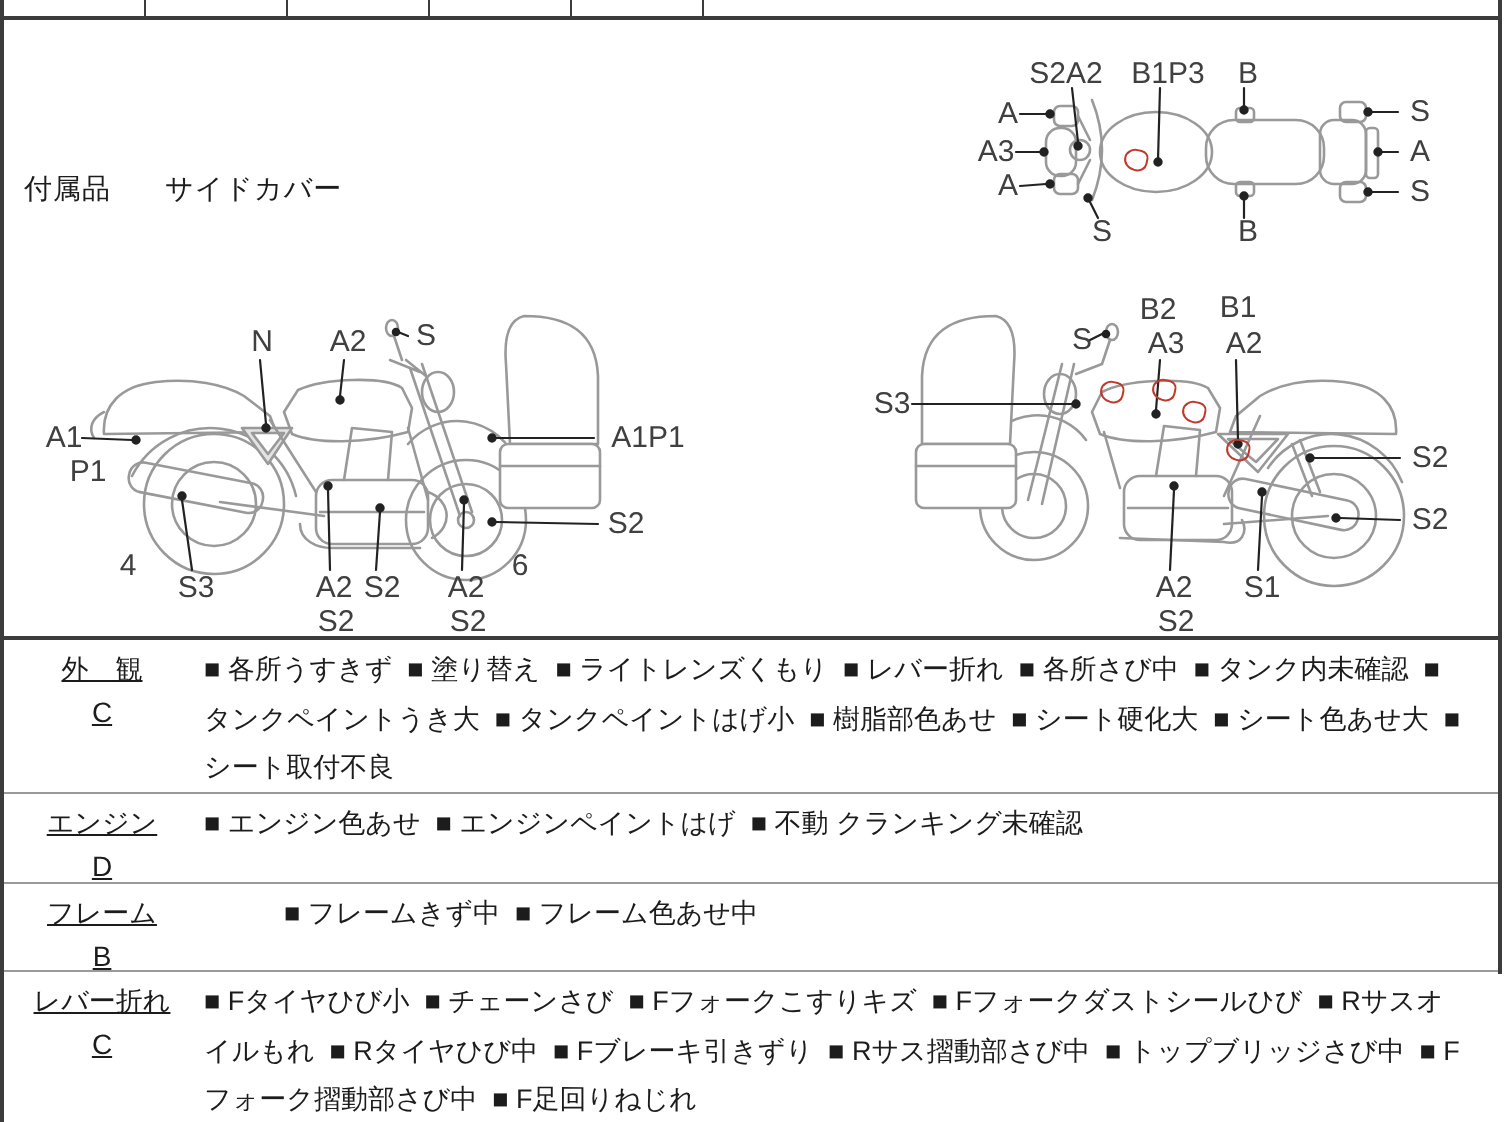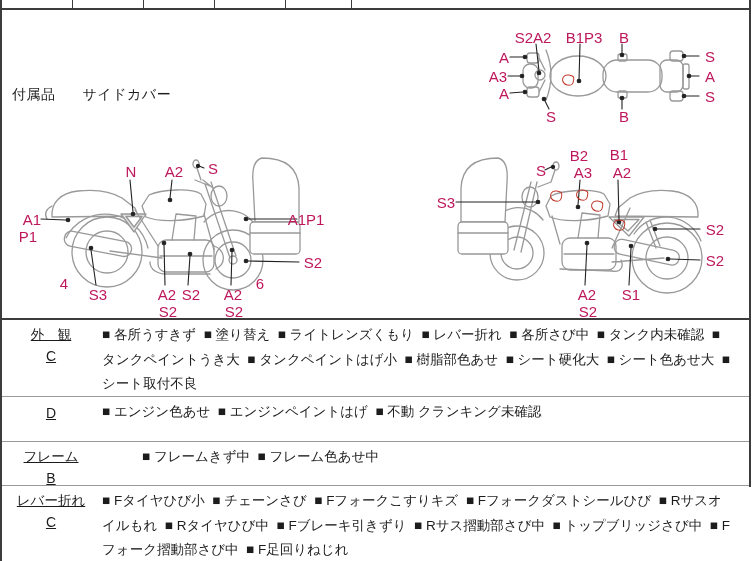--- a/index.html
+++ b/index.html
@@ -16,21 +16,21 @@
   .hcell{height:8px;border-right:1px solid #3c3c3c;}
   .hcell:last-child{border-right:none;}
 
   
   .main{position:relative;margin-left:2px;width:747px;height:308px;}
   .acc{position:absolute;left:10px;top:76px;font-size:14px;letter-spacing:.5px;}
   .acc .acc-val{margin-left:27px;}
   .diagram-svg{position:absolute;left:-2px;top:0;}
   .dlabel{
     position:absolute;transform:translate(-50%,-50%);
-    font-size:15px;line-height:15px;color:#be185d;white-space:nowrap;
+    font-size:15px;line-height:15px;color:#404040;white-space:nowrap;
   }
   .dmark{
     position:absolute;transform:translate(-50%,-50%) rotate(12deg);
     width:10px;height:9px;border:1.6px solid #c0392b;
     border-radius:58% 42% 50% 62%;
   }
 
   
   .grades{border-top:2px solid #3c3c3c;margin-left:2px;width:747px;}
   .grow{display:flex;box-sizing:border-box;border-bottom:1px solid #9a9a9a;}
@@ -210,22 +210,22 @@
         <span class="dlabel" style="left: 502px; top: 83px;">A</span>
         <span class="dlabel" style="left: 549px; top: 106px;">S</span>
         <span class="dlabel" style="left: 622px; top: 106px;">B</span>
         <span class="dlabel" style="left: 708px; top: 46px;">S</span>
         <span class="dlabel" style="left: 708px; top: 66px;">A</span>
         <span class="dlabel" style="left: 708px; top: 86px;">S</span>
         <span class="dlabel" style="left: 129px; top: 161px;">N</span>
         <span class="dlabel" style="left: 172px; top: 161px;">A2</span>
         <span class="dlabel" style="left: 211px; top: 158px;">S</span>
         <span class="dlabel" style="left: 30px; top: 209px;">A1</span>
-        <span class="dlabel" style="left: 26px; top: 226px;">P1</span>
-        <span class="dlabel" style="left: 304px; top: 209px; text-align: center;">A1P1</span>
+        <span class="dlabel" style="left: 42px; top: 226px;">P1</span>
+        <span class="dlabel" style="left: 322px; top: 209px; text-align: center;">A1P1</span>
         <span class="dlabel" style="left: 96px; top: 284px;">S3</span>
         <span class="dlabel" style="left: 165px; top: 284px;">A2</span>
         <span class="dlabel" style="left: 189px; top: 284px;">S2</span>
         <span class="dlabel" style="left: 166px; top: 301px;">S2</span>
         <span class="dlabel" style="left: 231px; top: 284px;">A2</span>
         <span class="dlabel" style="left: 232px; top: 301px;">S2</span>
         <span class="dlabel" style="left: 62px; top: 273px;">4</span>
         <span class="dlabel" style="left: 258px; top: 273px;">6</span>
         <span class="dlabel" style="left: 311px; top: 252px;">S2</span>
         <span class="dlabel" style="left: 539px; top: 160px;">S</span>
@@ -252,20 +252,21 @@
   <div class="grades" id="grade-rows">
       <div class="grow" style="height: 77px;">
         <div class="gl">
           <div class="gname">外　観</div>
           <div class="ggrade">C</div>
         </div>
         <div class="gc">■ 各所うすきず  ■ 塗り替え  ■ ライトレンズくもり  ■ レバー折れ  ■ 各所さび中  ■ タンク内未確認  ■ タンクペイントうき大  ■ タンクペイントはげ小  ■ 樹脂部色あせ  ■ シート硬化大  ■ シート色あせ大  ■ シート取付不良</div>
       </div>
       <div class="grow" style="height: 45px;">
         <div class="gl">
+          <div class="gname">エンジン</div>
           <div class="ggrade">D</div>
         </div>
         <div class="gc">■ エンジン色あせ  ■ エンジンペイントはげ  ■ 不動 クランキング未確認</div>
       </div>
       <div class="grow" style="height: 44px; gap: 40px;">
         <div class="gl">
           <div class="gname">フレーム</div>
           <div class="ggrade">B</div>
         </div>
         <div class="gc">■ フレームきず中  ■ フレーム色あせ中</div>

